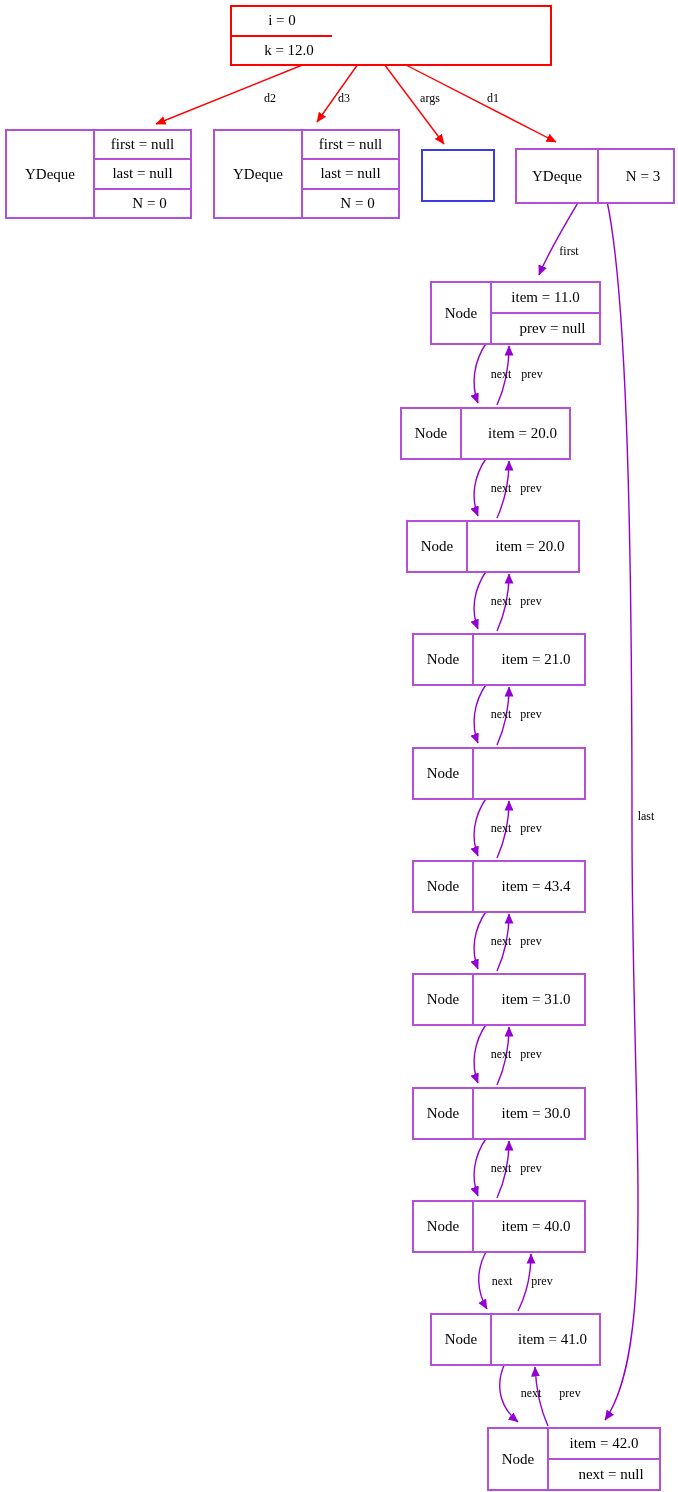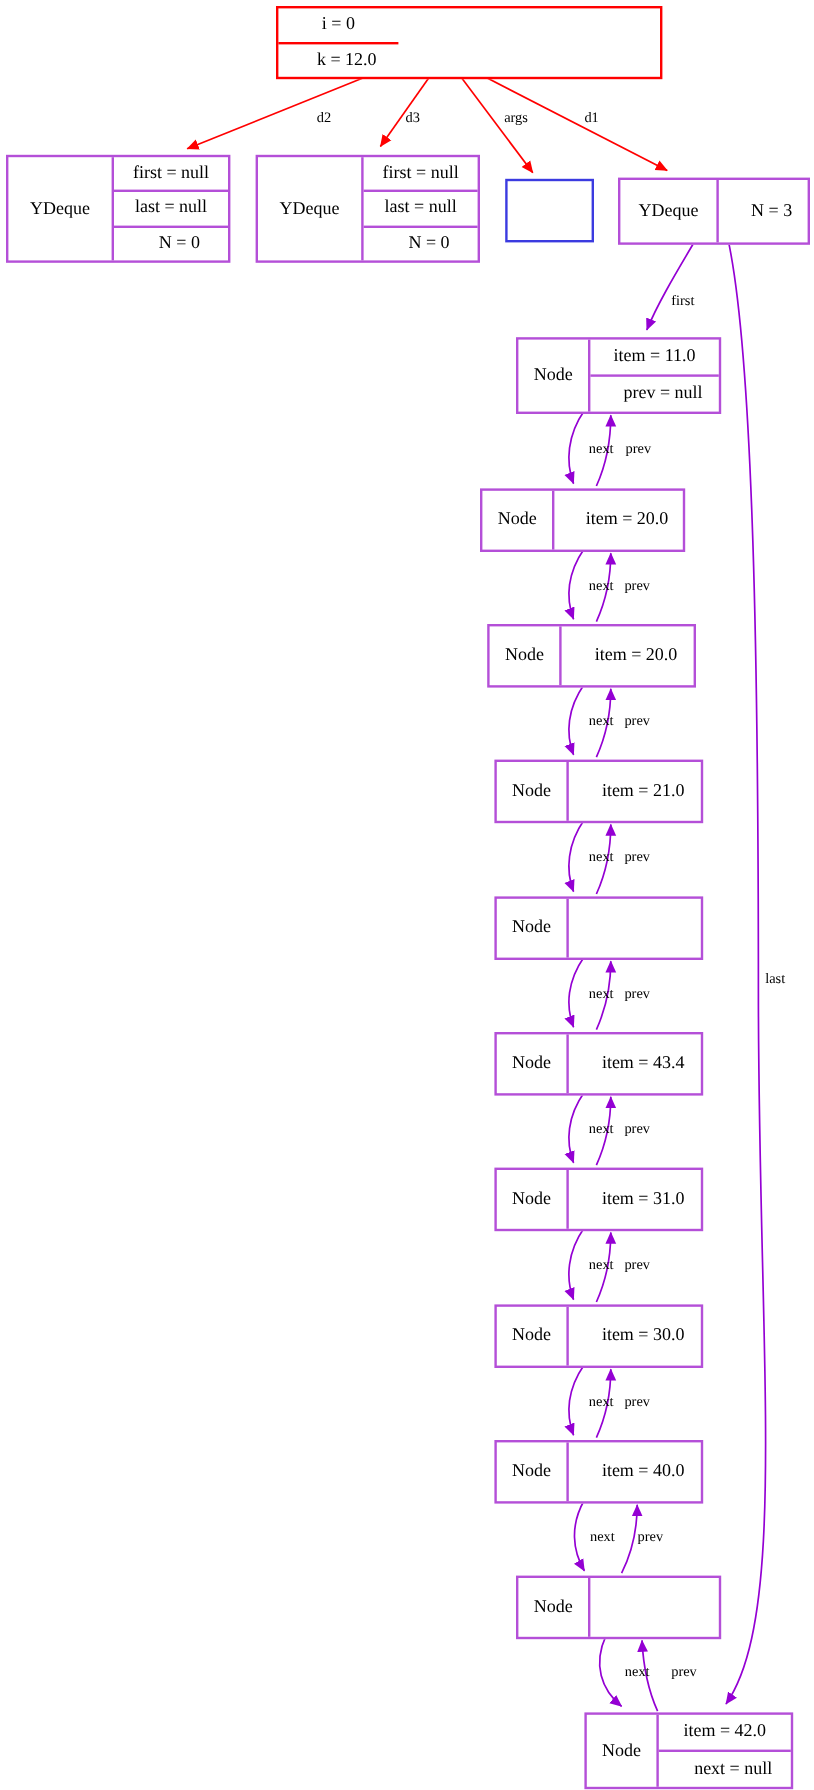--- a/index.html
+++ b/index.html
@@ -185,20 +185,23 @@
     <div class="type" style="width:58px">Node</div>
     <div class="fields">
         <div class="field">item = 40.0</div>
       </div>
   </div>
   <span class="elabel" style="left:502px;top:1281px">next</span>
   <span class="elabel" style="left:542px;top:1281px">prev</span>
 
   <div class="gbox" style="left:430px;top:1313px;width:167px;height:49px">
     <div class="type" style="width:58px">Node</div>
+    <div class="fields">
+        <div class="field">item = 41.0</div>
+      </div>
   </div>
   <span class="elabel" style="left:531px;top:1393px">next</span>
   <span class="elabel" style="left:570px;top:1393px">prev</span>
 
   <div class="gbox" style="left:487px;top:1427px;width:170px;height:60px">
     <div class="type" style="width:58px">Node</div>
     <div class="fields">
       <div class="field">item = 42.0</div>
       <div class="field">next = null</div>
     </div>

